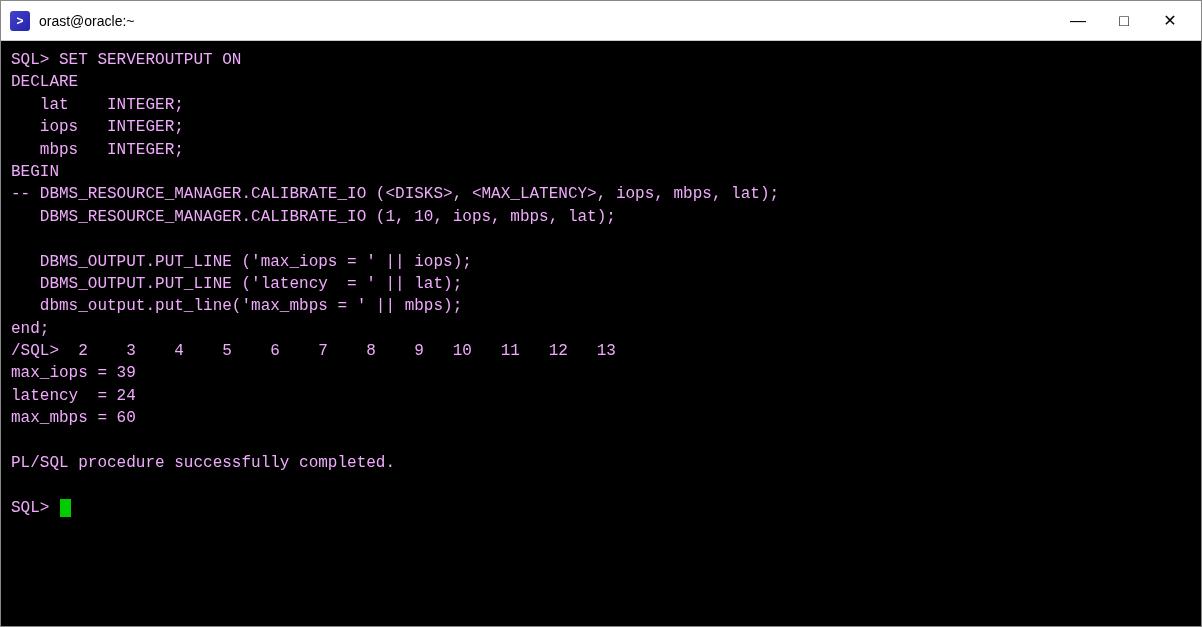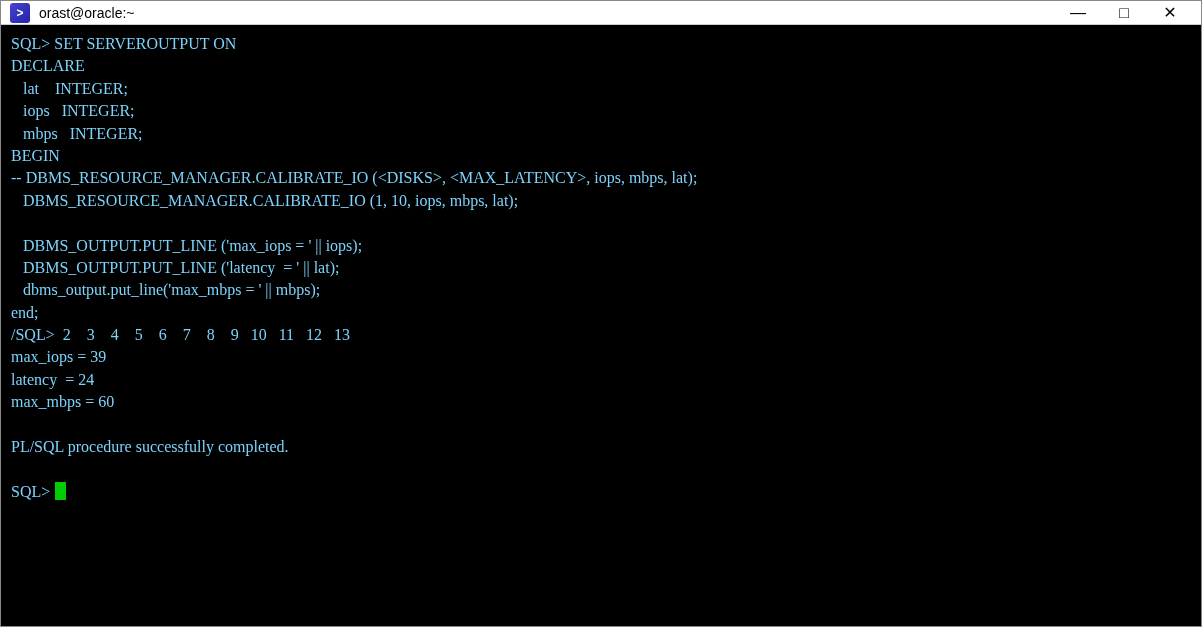--- a/index.html
+++ b/index.html
@@ -15,21 +15,21 @@
     .window {
       width: 1202px;
       height: 627px;
       display: flex;
       flex-direction: column;
       border: 1px solid #888;
     }
 
     .titlebar {
       background: #ffffff;
-      height: 24px;
+      height: 40px;
       display: flex;
       align-items: center;
       padding: 0 8px;
       border-bottom: 1px solid #ccc;
       flex-shrink: 0;
     }
 
     .titlebar-icon {
       width: 22px;
       height: 22px;
@@ -90,24 +90,24 @@
       font-family: 'Courier New', Courier, monospace;
       font-size: 16px;
       padding: 8px 10px;
       overflow: hidden;
       line-height: 1.4;
     }
 
     .terminal pre {
       margin: 0;
       white-space: pre;
-      font-family: Liberation Serif, serif;
+      font-family: Liberation Mono, monospace;
       font-size: inherit;
       line-height: inherit;
-      color: #7dd3fc;
+      color: #f0abfc;
     }
 
     .cursor {
       display: inline-block;
       width: 11px;
       height: 18px;
       background: #00cc00;
       vertical-align: text-bottom;
       margin-left: 1px;
     }

